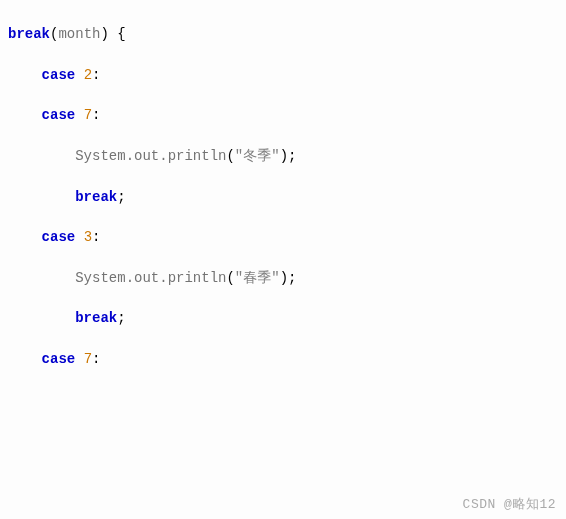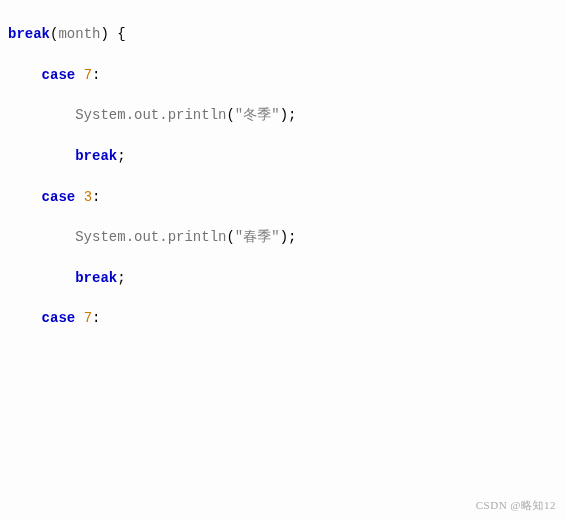--- a/index.html
+++ b/index.html
@@ -23,31 +23,32 @@
     }
     .kw { color: #0000cc; font-weight: bold; }
     .num { color: #cc7700; }
     .str { color: #808080; }
     .ident { color: #737373; }
     .punct { color: #000000; }
     .watermark {
       position: absolute;
       bottom: 6px;
       right: 10px;
-      font-family: Liberation Serif, serif;
-      font-size: 11px;
+      font-family: Liberation Mono, monospace;
+      font-size: 13px;
       color: rgba(100,100,100,0.55);
       letter-spacing: 0.5px;
     }
   </style>
 </head>
 <body>
 
 <div class="code-container">
 <span class="line"><span class="kw">break</span><span class="punct">(</span><span class="ident">month</span><span class="punct">)</span> <span class="punct">{</span></span>
+<span class="line">    <span class="kw">case</span> <span class="num">2</span><span class="punct">:</span></span>
 <span class="line">    <span class="kw">case</span> <span class="num">7</span><span class="punct">:</span></span>
 <span class="line">        <span class="ident">System.out.println</span><span class="punct">(</span><span class="str">"冬季"</span><span class="punct">)</span><span class="punct">;</span></span>
 <span class="line">        <span class="kw">break</span><span class="punct">;</span></span>
 <span class="line">    <span class="kw">case</span> <span class="num">3</span><span class="punct">:</span></span>
 <span class="line">        <span class="ident">System.out.println</span><span class="punct">(</span><span class="str">"春季"</span><span class="punct">)</span><span class="punct">;</span></span>
 <span class="line">        <span class="kw">break</span><span class="punct">;</span></span>
 <span class="line">    <span class="kw">case</span> <span class="num">7</span><span class="punct">:</span></span>
 
 
 

